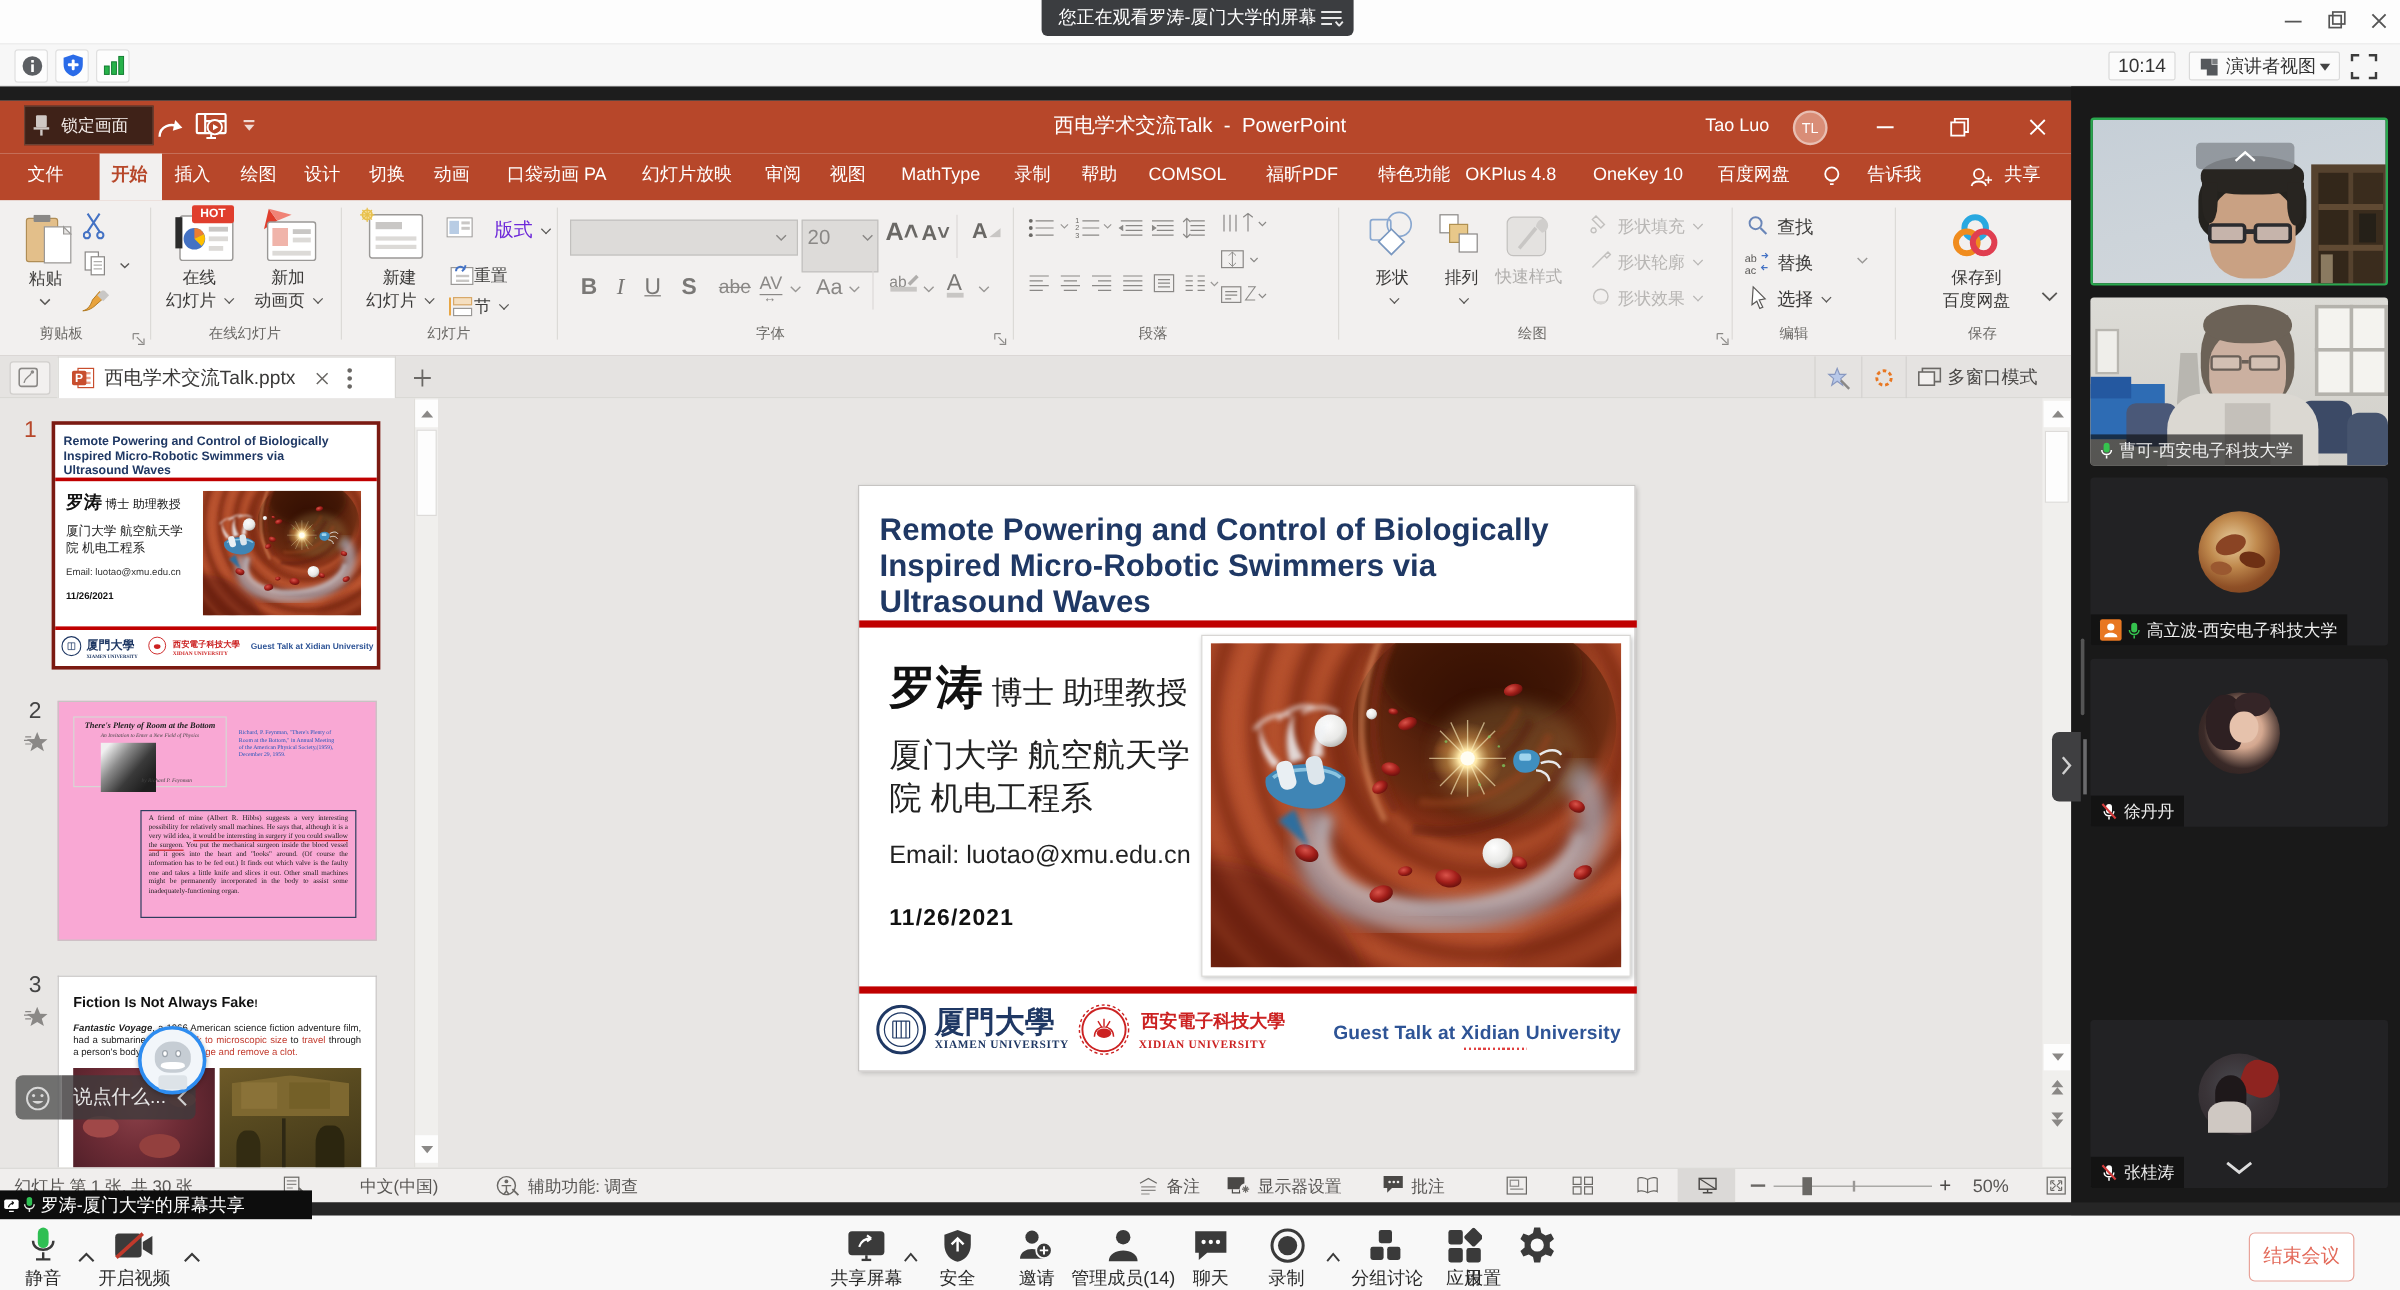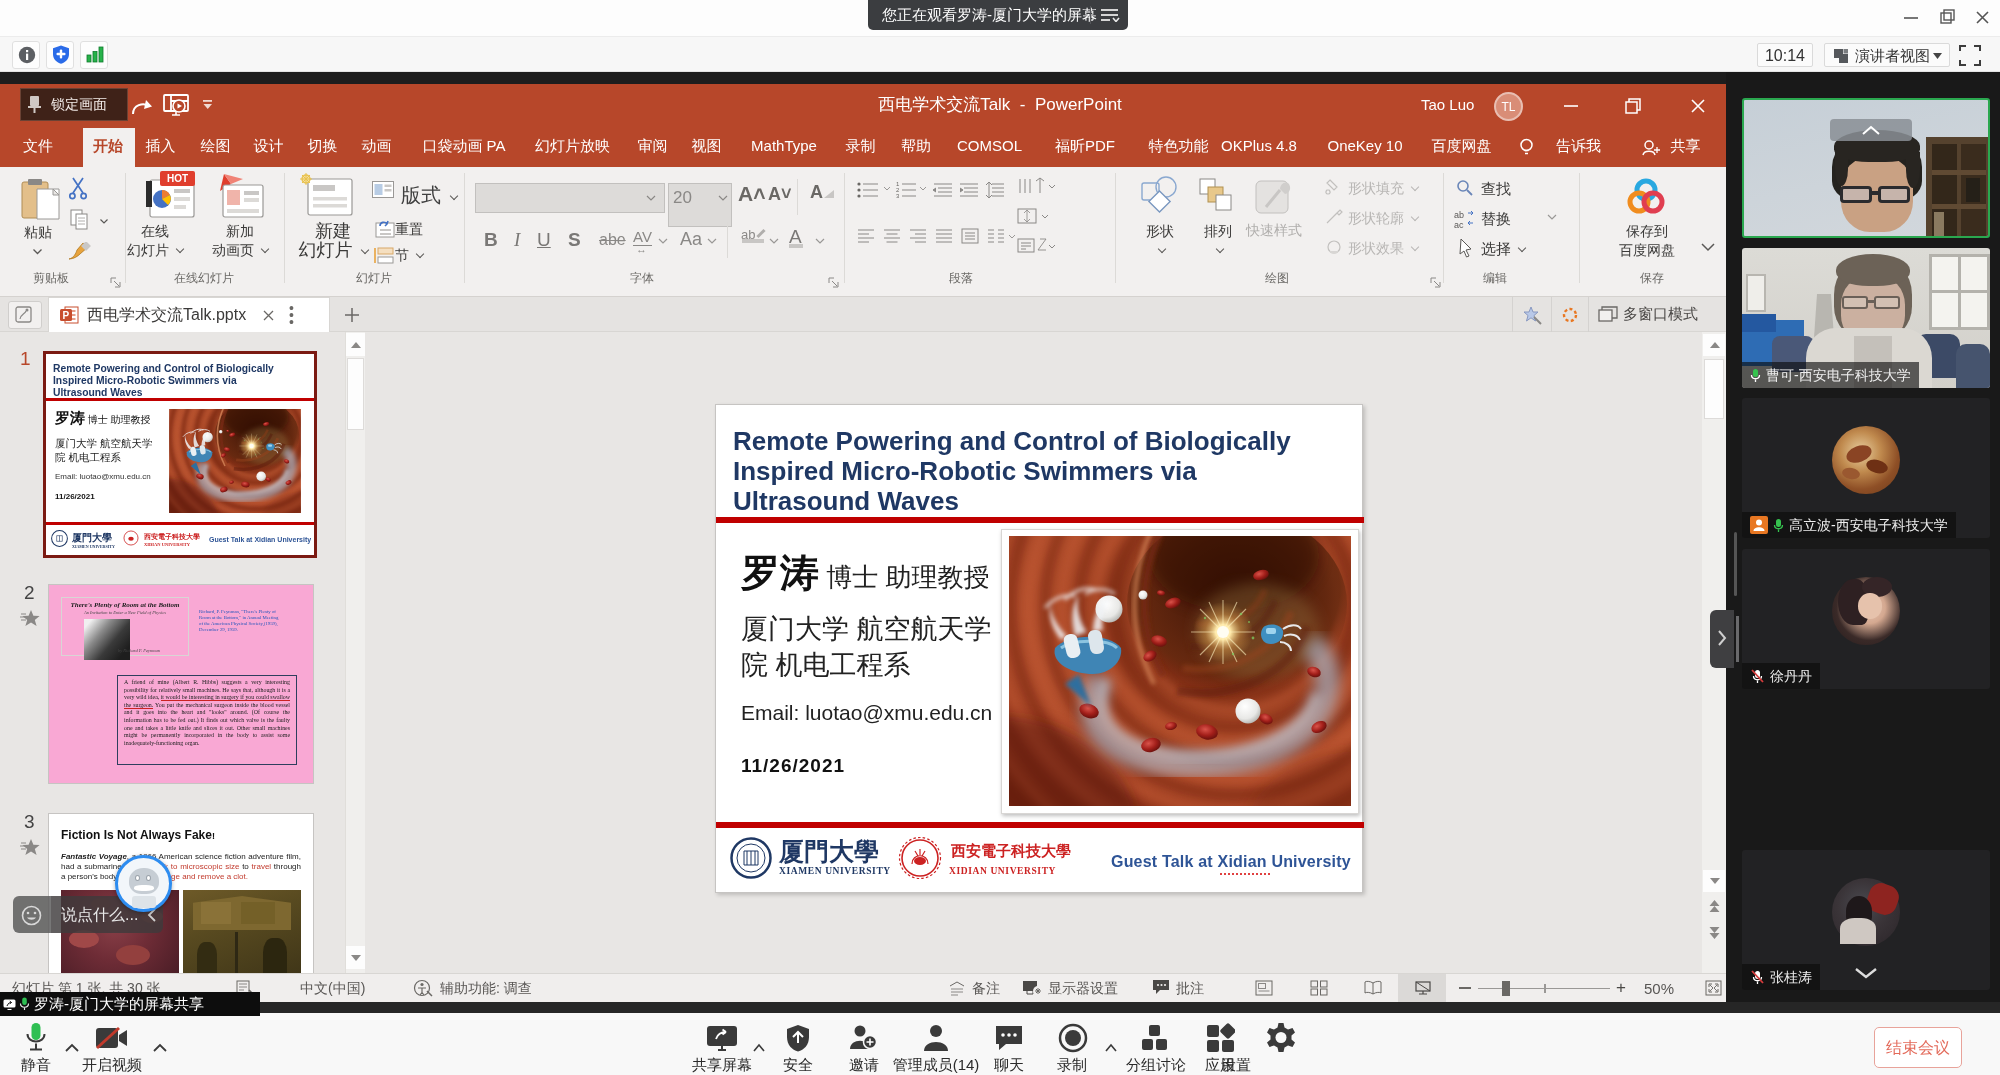--- a/index.html
+++ b/index.html
@@ -223,21 +223,21 @@
           <rect x="4" y="5" width="44" height="37" rx="2" fill="#fff" stroke="#9a9896" stroke-width="1.2"></rect>
           <rect x="0" y="6" width="6" height="26" fill="#2b2b2b"></rect>
           <circle cx="16" cy="24" r="9" fill="#4472c4"></circle>
             <path d="M16 24 L16 15 A9 9 0 0 1 24 20 Z" fill="#ed7d31"></path>
             <path d="M16 24 L24 20 A9 9 0 0 1 22 30 Z" fill="#ffc000"></path>
           <rect x="28" y="14" width="16" height="4" fill="#c9c7c5"></rect>
             <rect x="28" y="22" width="16" height="4" fill="#dcdad7"></rect>
             <rect x="28" y="30" width="12" height="4" fill="#dcdad7"></rect>
         </svg>
         <div class="abs" style="left:160px;top:4px;width:35px;height:15px;background:#e03e2d;border-radius:2px;color:#fff;font-size:10px;font-weight:bold;text-align:center;line-height:15px">HOT</div>
-        <div class="abs" style="left:119px;top:55px;width:72px;font-size:14px;color:#3b3a39;text-align:center;line-height:19px">在线<br>幻灯片 <span class="chv"></span></div>
+        <div class="abs" style="left:130px;top:55px;width:72px;font-size:14px;color:#3b3a39;text-align:center;line-height:19px">在线<br>幻灯片 <span class="chv"></span></div>
         <svg class="abs" style="left:218px;top:5px" width="26" height="20" viewBox="0 0 26 20">
             <path d="M2 19 L6 2 L13 12 Z" fill="#e03e2d"></path>
             <path d="M6 2 L25 7 L13 12 Z" fill="#f08376"></path>
           </svg>
         <svg class="abs" style="left:222px;top:17px" width="42" height="34" viewBox="0 0 42 34">
             <rect x="1" y="1" width="40" height="32" rx="2" fill="#fff" stroke="#9a9896" stroke-width="1.2"></rect>
             <rect x="5" y="6" width="13" height="15" fill="#f0b4aa"></rect>
             <rect x="22" y="7" width="15" height="4" fill="#c9c7c5"></rect>
             <rect x="22" y="14" width="15" height="4" fill="#dcdad7"></rect>
             <rect x="5" y="25" width="32" height="4" fill="#dcdad7"></rect>
@@ -249,28 +249,28 @@
         <svg class="abs" style="left:300px;top:6px" width="54" height="46" viewBox="0 0 54 46">
             <rect x="8" y="6" width="44" height="36" rx="2" fill="#fff" stroke="#9a9896" stroke-width="1.2"></rect>
             <rect x="13" y="12" width="22" height="6" fill="#c9c7c5"></rect>
             <rect x="13" y="24" width="34" height="3.5" fill="#dcdad7"></rect>
             <rect x="13" y="31" width="34" height="3.5" fill="#dcdad7"></rect>
             <g stroke="#e8c14d" stroke-width="1.4" fill="#f5e0a0">
               <circle cx="6" cy="6" r="4"></circle>
             </g>
             <path d="M6 0 V12 M0 6 H12 M2 2 L10 10 M10 2 L2 10" stroke="#e8c14d" stroke-width="1"></path>
           </svg>
-        <div class="abs" style="left:297px;top:55px;width:72px;font-size:18px;color:#3b3a39;text-align:center;line-height:19px">新建<br>幻灯片 <span class="chv"></span></div>
+        <div class="abs" style="left:297px;top:55px;width:72px;font-size:14px;color:#3b3a39;text-align:center;line-height:19px">新建<br>幻灯片 <span class="chv"></span></div>
         <svg class="abs" style="left:372px;top:14px" width="22" height="17" viewBox="0 0 22 17">
             <rect x="0.5" y="0.5" width="21" height="16" fill="#fff" stroke="#9a9896"></rect>
             <rect x="2.5" y="3" width="8" height="11" fill="#b8cce4"></rect>
             <rect x="12.5" y="3.5" width="7" height="2.5" fill="#c9c7c5"></rect>
             <rect x="12.5" y="8" width="7" height="2.5" fill="#c9c7c5"></rect>
           </svg>
-        <div class="abs" style="left:401px;top:15px;font-size:20px;color:#404040">版式 <span class="chv"></span></div>
+        <div class="abs" style="left:412px;top:15px;font-size:16px;color:#6d28d9">版式 <span class="chv"></span></div>
         <svg class="abs" style="left:373px;top:53px" width="22" height="18" viewBox="0 0 22 18">
             <rect x="3" y="3" width="18" height="14" fill="#fff" stroke="#9a9896"></rect>
             <path d="M7 6 C7 2 12 1 14 4 L12 6 M14 4 L15 1" stroke="#4472c4" stroke-width="1.6" fill="none"></path>
             <rect x="7" y="9" width="11" height="2" fill="#c9c7c5"></rect>
             <rect x="7" y="13" width="11" height="2" fill="#c9c7c5"></rect>
           </svg>
         <div class="abs" style="left:395px;top:54px;font-size:14px;color:#3b3a39">重置</div>
         <svg class="abs" style="left:374px;top:80px" width="20" height="17" viewBox="0 0 20 17">
             <rect x="4" y="1" width="15" height="6" fill="#f5dfc0" stroke="#d8a868"></rect>
             <rect x="4" y="10" width="15" height="6" fill="#fff" stroke="#9a9896"></rect>

